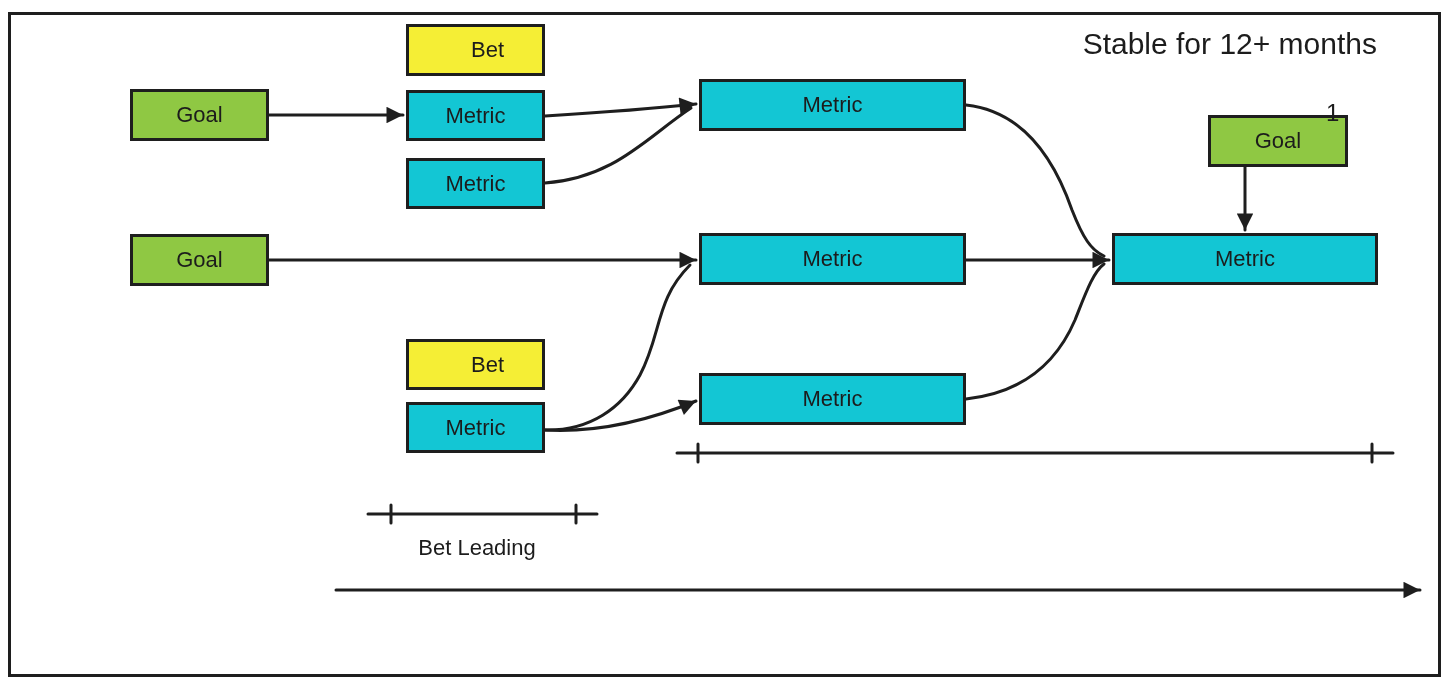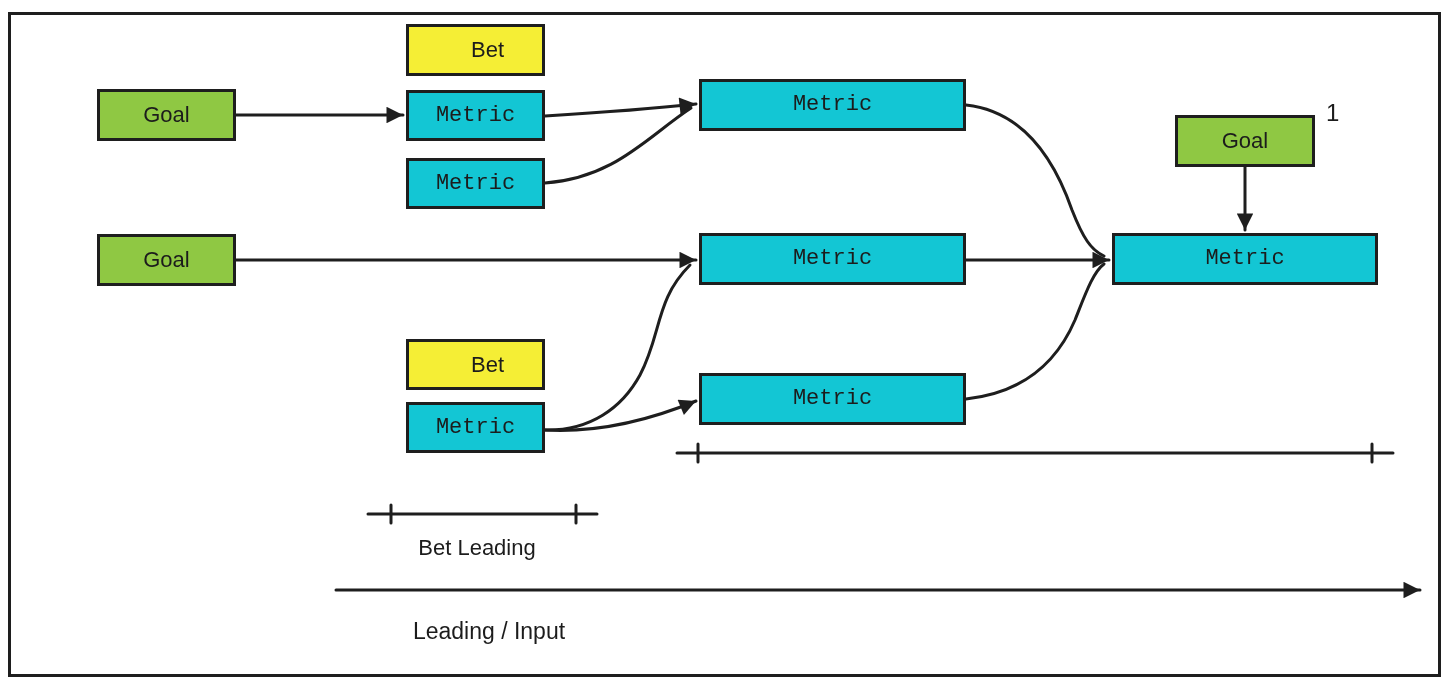--- a/index.html
+++ b/index.html
@@ -10,23 +10,23 @@
   *{margin:0;padding:0;box-sizing:border-box;}
   html,body{background:var(--background);}
   body{font-family:"Liberation Sans","DejaVu Sans",sans-serif;color:var(--text);}
   .canvas{position:relative;width:1452px;height:688px;background:var(--background);overflow:hidden;}
   .frame{position:absolute;left:8px;top:12px;width:1433px;height:665px;border:3px solid var(--line);background:transparent;}
   svg.connectors{position:absolute;left:0;top:0;width:1452px;height:688px;}
   svg.connectors path{fill:none;stroke:var(--line);stroke-width:3;stroke-linecap:round;}
   svg.connectors .arrowfill{fill:var(--line);stroke:none;}
   .node{position:absolute;display:flex;align-items:center;justify-content:center;
         border:3px solid var(--line);font-size:22px;color:var(--text);line-height:1;}
-  .node.goal{background:var(--goal);}
+  .node.goal{background:var(--goal);margin-left:33px;}
   .node.bet{background:var(--bet);padding-left:24px;}
-  .node.metric{background:var(--metric);font-family:Liberation Mono, monospace;}
+  .node.metric{background:var(--metric);}
   .lbl{position:absolute;color:var(--text);white-space:nowrap;}
   .lbl.center{text-align:center;}
   .stability{top:27px;right:75px;font-size:30px;}
   .sup1{left:1326px;top:99px;font-size:24px;}
   .bet-metrics{left:377px;top:535px;width:200px;font-size:22px;}
   .core-metrics{left:864px;top:475px;width:200px;font-size:22px;}
   .axis-left{left:389px;top:618px;width:200px;font-size:23px;}
   .axis-right{left:1183px;top:618px;width:200px;font-size:23px;}
 </style>
 </head>
@@ -80,17 +80,17 @@
   <div class="node metric" style="left:406px;top:158px;width:139px;height:51px">Metric</div>
   <div class="node goal" style="left:97px;top:234px;width:139px;height:52px">Goal</div>
   <div class="node bet" style="left:406px;top:339px;width:139px;height:51px">Bet</div>
   <div class="node metric" style="left:406px;top:402px;width:139px;height:51px">Metric</div>
   <div class="node metric" style="left:699px;top:79px;width:267px;height:52px">Metric</div>
   <div class="node metric" style="left:699px;top:233px;width:267px;height:52px">Metric</div>
   <div class="node metric" style="left:699px;top:373px;width:267px;height:52px">Metric</div>
   <div class="node goal" style="left:1175px;top:115px;width:140px;height:52px">Goal</div>
   <div class="node metric" style="left:1112px;top:233px;width:266px;height:52px">Metric</div>
 
+  <div class="lbl stability">Stable for 12+ months</div>
   <div class="lbl sup1">1</div>
   <div class="lbl center bet-metrics">Bet Leading</div>
-  <div class="lbl center axis-left">Leading / Input</div>
 
 </div>
 
 </body></html>

